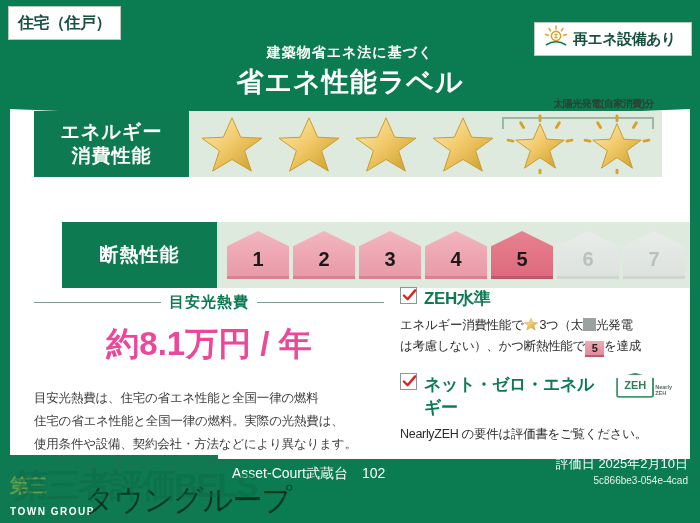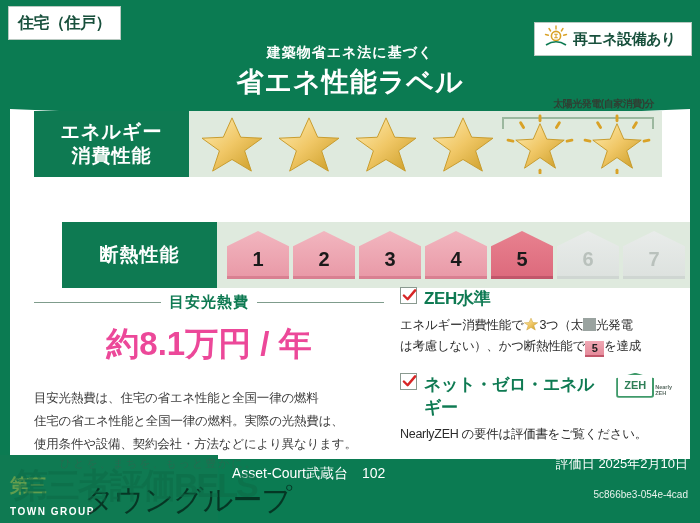--- a/index.html
+++ b/index.html
@@ -182,21 +182,21 @@
     color: #ffffff;
   }
   #footer-property {
     position: absolute; left: 232px; top: 22px;
     font-size: 14px; letter-spacing: 0px;
   }
   #footer-right {
     position: absolute; right: 12px; top: 12px; text-align: right;
   }
   #footer-date { font-size: 13px; }
-  #footer-id { font-size: 10px; margin-top: 16px; color: #e8f2ec; }
+  #footer-id { font-size: 10px; margin-top: 2px; color: #e8f2ec; }
 
   
   #wm-town {
     position: absolute; left: 0; bottom: 0; width: 218px; height: 68px;
     background: #0f7a52; overflow: hidden;
   }
   #wm-town .tg-text {
     position: absolute; left: 10px; top: 18px;
     font-size: 19px; font-weight: bold; color: #fde047;
     opacity: 0.35; letter-spacing: -1px;

